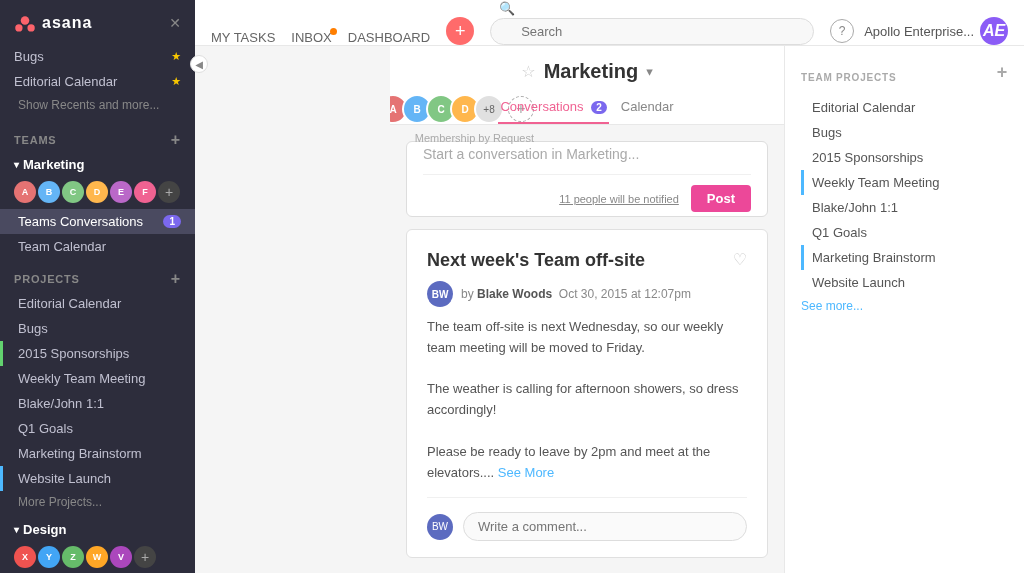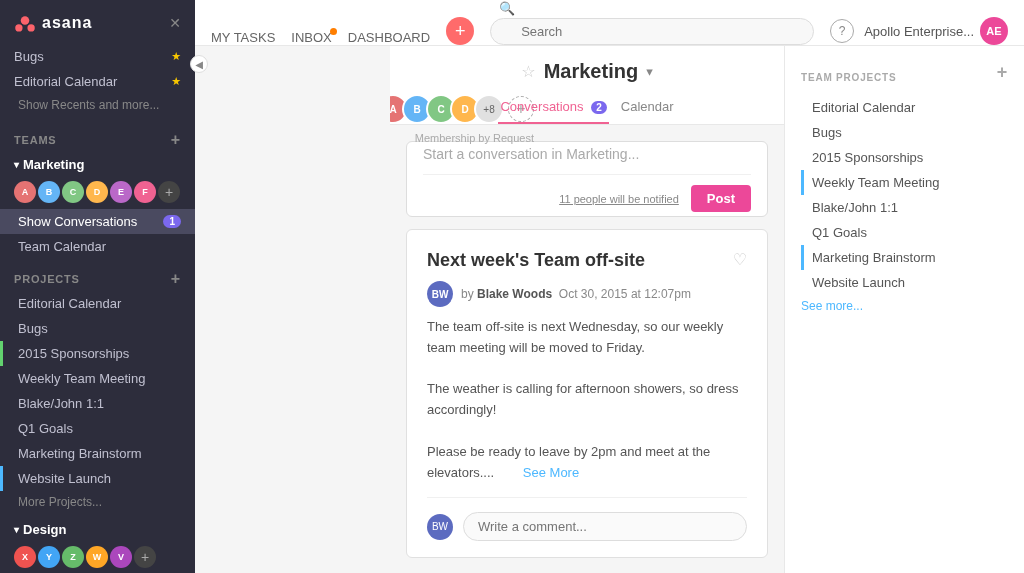--- a/index.html
+++ b/index.html
@@ -251,27 +251,28 @@
       align-items: center;
       gap: 6px;
       cursor: pointer;
       font-size: 13px;
       color: #555;
     }
     .topbar-avatar {
       width: 28px;
       height: 28px;
       border-radius: 50%;
-      background: #ec4899;
-      display: flex;
-      align-items: center;
-      justify-content: center;
-      color: #fff;
-      font-size: 11px;
-      font-weight: 700;
+      background: #8b5cf6;
+      display: flex;
+      align-items: center;
+      justify-content: center;
+      color: #fff;
+      font-size: 16px;
+      font-weight: 700;
+      font-style: italic;
     }
 
     
     #main {
       margin-left: 195px;
       margin-top: 46px;
       flex: 1;
       display: flex;
       height: calc(573px - 46px);
       overflow: hidden;
@@ -443,21 +444,21 @@
       display: flex;
       align-items: center;
       justify-content: center;
       color: #fff;
       font-size: 10px;
       font-weight: 700;
     }
     .conv-author-meta { font-size: 12px; color: #888; }
     .conv-author-meta strong { color: #555; font-weight: 600; }
     .conv-body { font-size: 13px; color: #555; line-height: 1.6; }
-    .see-more { color: #4db8ff; cursor: pointer; font-size: 13px; margin-left: 25px; }
+    .see-more { color: #4db8ff; cursor: pointer; font-size: 13px; }
 
     .conv-comment-row {
       display: flex;
       align-items: center;
       gap: 10px;
       margin-top: 14px;
       padding-top: 14px;
       border-top: 1px solid #f0f0f0;
     }
     .comment-avatar {
@@ -595,21 +596,21 @@
   <div class="sidebar-avatars">
     <div class="avatar-sm" style="background:#e57373">A</div>
     <div class="avatar-sm" style="background:#64b5f6">B</div>
     <div class="avatar-sm" style="background:#81c784">C</div>
     <div class="avatar-sm" style="background:#ffb74d">D</div>
     <div class="avatar-sm" style="background:#ba68c8">E</div>
     <div class="avatar-sm" style="background:#f06292">F</div>
     <div class="avatar-add">+</div>
   </div>
   <div class="sidebar-item active">
-    <span>Show Conversations</span>
+    <span>Teams Conversations</span>
     <span class="badge">1</span>
   </div>
   <div class="sidebar-item">
     <span>Team Calendar</span>
   </div>
 
   <div class="sidebar-section-header">
     <span>PROJECTS</span>
     <span class="add-btn">+</span>
   </div>

